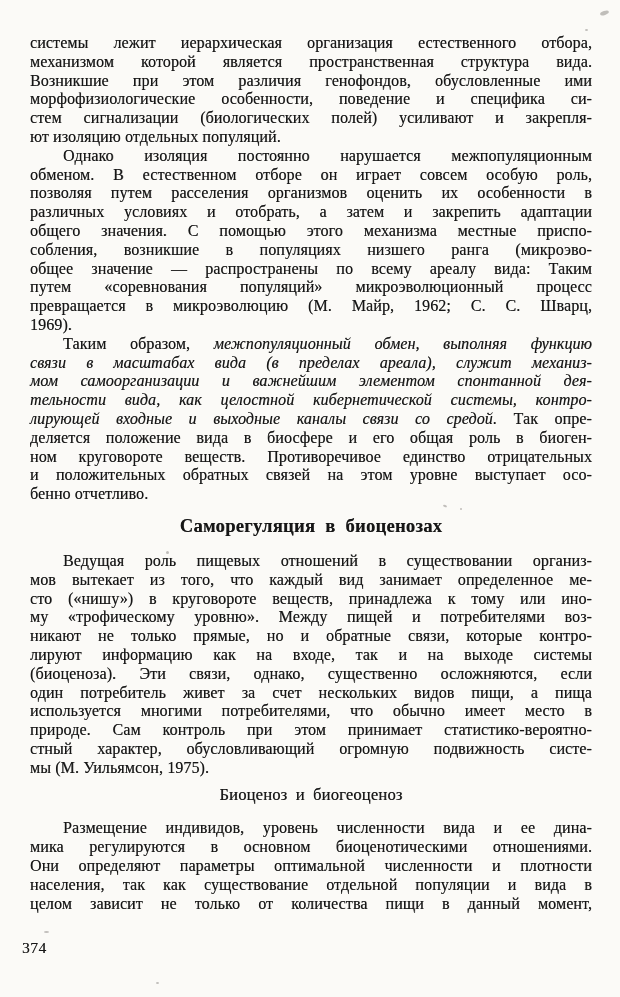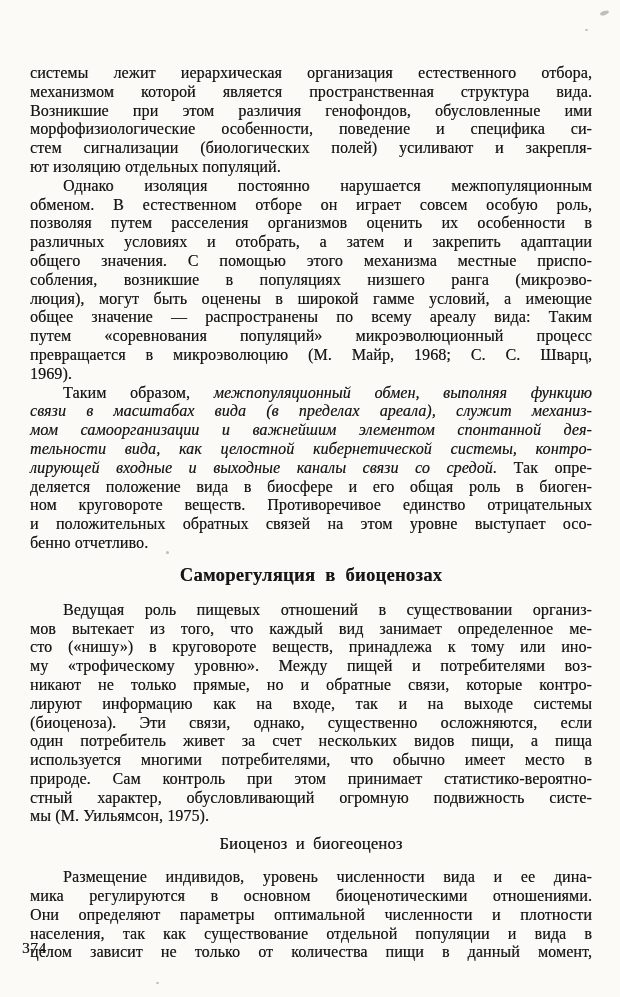--- a/index.html
+++ b/index.html
@@ -6,21 +6,21 @@
     margin: 0;
     padding: 0;
     background: #fbfaf7;
   }
   .page {
     position: relative;
     width: 620px;
     height: 997px;
     overflow: hidden;
     box-sizing: border-box;
-    padding: 64px 28px 0 30px;
+    padding: 34px 28px 0 30px;
     background: #fbfaf7;
     font-family: "Liberation Serif", "DejaVu Serif", serif;
     color: #161616;
     border-radius: 14px;
   }
   .para { margin: 0; }
   .line {
     font-size: 16px;
     line-height: 18.8px;
     letter-spacing: 0.1px;
@@ -87,24 +87,23 @@
         <div class="line"><span>стем сигнализации (биологических полей) усиливают и закрепля-</span></div>
         <div class="line last"><span>ют изоляцию отдельных популяций.</span></div>
       </div>
       <div class="para">
         <div class="line indent"><span>Однако изоляция постоянно нарушается межпопуляционным</span></div>
         <div class="line"><span>обменом. В естественном отборе он играет совсем особую роль,</span></div>
         <div class="line"><span>позволяя путем расселения организмов оценить их особенности в</span></div>
         <div class="line"><span>различных условиях и отобрать, а затем и закрепить адаптации</span></div>
         <div class="line"><span>общего значения. С помощью этого механизма местные приспо-</span></div>
         <div class="line"><span>собления, возникшие в популяциях низшего ранга (микроэво-</span></div>
-        <div class="line"><span>люция), могут быть оценены в широкой гамме условий, а имеющие</span></div>
         <div class="line"><span>общее значение — распространены по всему ареалу вида: Таким</span></div>
         <div class="line"><span>путем «соревнования популяций» микроэволюционный процесс</span></div>
-        <div class="line"><span>превращается в микроэволюцию (М. Майр, 1968; С. С. Шварц,</span></div>
+        <div class="line"><span>превращается в микроэволюцию (М. Майр, 1962; С. С. Шварц,</span></div>
         <div class="line last"><span>1969).</span></div>
       </div>
       <div class="para">
         <div class="line indent"><span>Таким образом, </span><em>межпопуляционный обмен, выполняя функцию</em></div>
         <div class="line"><em>связи в масштабах вида (в пределах ареала), служит механиз-</em></div>
         <div class="line"><em>мом самоорганизации и важнейшим элементом спонтанной дея-</em></div>
         <div class="line"><em>тельности вида, как целостной кибернетической системы, контро-</em></div>
         <div class="line"><em>лирующей входные и выходные каналы связи со средой.</em><span> Так опре-</span></div>
         <div class="line"><span>деляется положение вида в биосфере и его общая роль в биоген-</span></div>
         <div class="line"><span>ном круговороте веществ. Противоречивое единство отрицательных</span></div>

